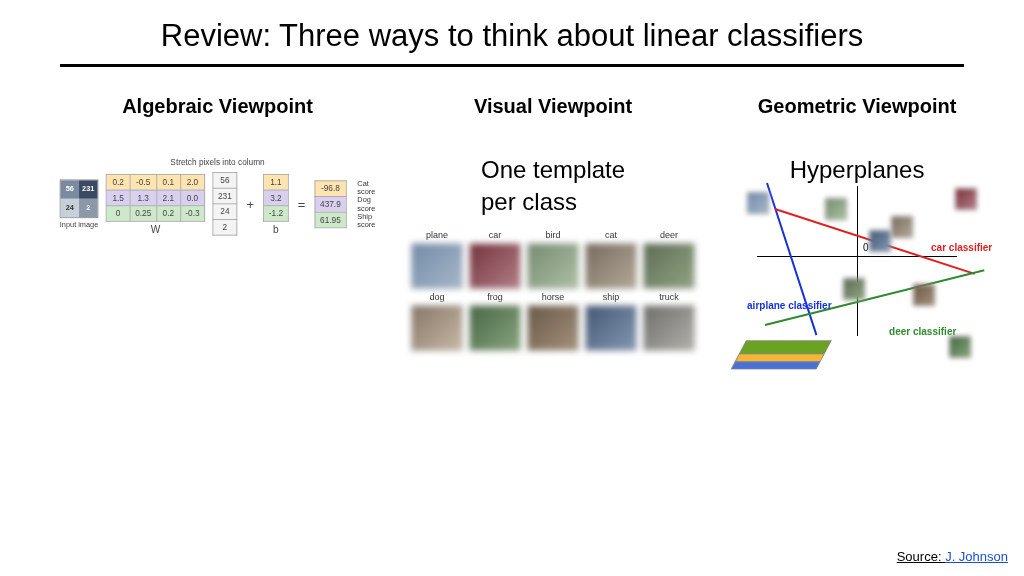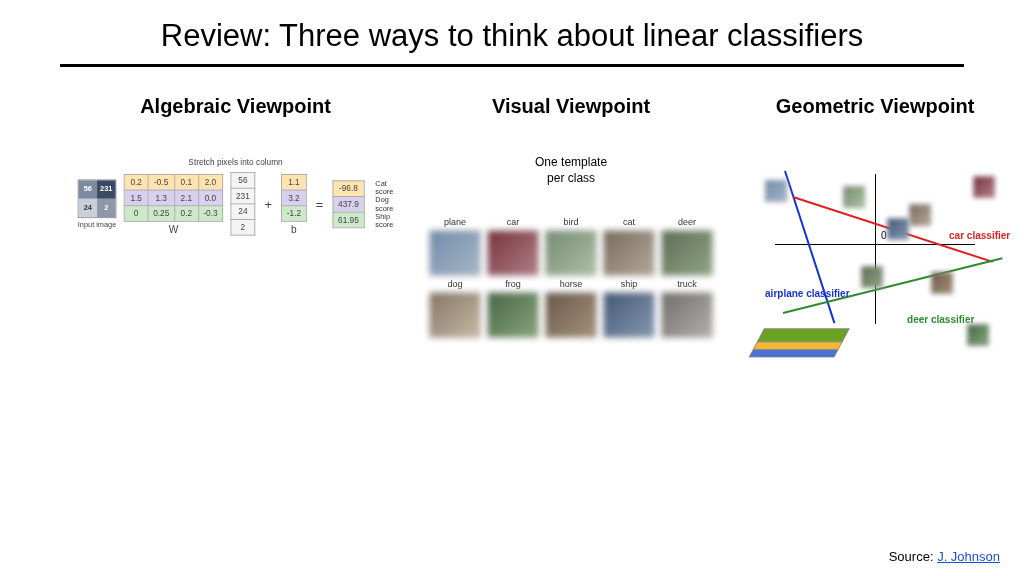--- a/index.html
+++ b/index.html
@@ -20,40 +20,38 @@
     border-radius: 21px;
   }
   .rule {
     border: none;
     border-top: 3px solid #000;
     margin: 0 60px 28px 60px;
   }
   .cols {
     display: flex;
     justify-content: space-between;
-    padding: 0 64px;
+    padding: 0 46px;
     gap: 22px;
   }
   .col {
     flex: 1;
     display: flex;
     flex-direction: column;
     align-items: center;
   }
   .col-head {
     font-size: 20px;
     font-weight: 700;
     margin-bottom: 36px;
     text-align: center;
   }
   .sub {
-    font-size: 12px;
-    text-align: center;
+    font-size: 24px;
     line-height: 1.35;
-    margin-bottom: 20px;
   }
   .formula {
     font-family: "Times New Roman", serif;
     font-style: italic;
     color: #7030a0;
     font-size: 24px;
     margin: 6px 0 28px 0;
     white-space: nowrap;
   }
   .formula .sub-idx { font-size: 14px; vertical-align: sub; font-style: italic; }
@@ -132,22 +130,23 @@
   }
   .stack {
     position:absolute; left:18px; top:148px; width:86px; height:54px;
     transform: skewX(-28deg) rotateX(40deg);
   }
   .stack div { position:absolute; width:100%; height:18px; border:1px solid #888; }
   .st1 { background:#6aa221; top:0; }
   .st2 { background:#f5b638; top:10px; }
   .st3 { background:#4a72d4; top:20px; }
   .source {
-    position:absolute; bottom:12px; right:24px;
+    position:absolute; bottom:12px; right:16px;
     font-size:13px;
+    text-decoration:underline;
   }
   .source a { color:#1a4fd4; text-decoration: underline; }
 </style>
 </head>
 <body>
 
 <h1 class="title">Review: Three ways to think about linear classifiers</h1>
 <hr class="rule">
 
 <div class="cols">
@@ -283,20 +282,21 @@
         <div class="tmpl" style="background:linear-gradient(135deg,#3f6a3c,#7fa971)"></div>
         <div class="tmpl" style="background:linear-gradient(135deg,#6e5842,#ab9070)"></div>
         <div class="tmpl" style="background:linear-gradient(135deg,#3d5a82,#7d98be)"></div>
         <div class="tmpl" style="background:linear-gradient(135deg,#6f6e6a,#b3b0a8)"></div>
       </div>
   </div>
 
   <div class="col">
     <div class="col-head">Geometric Viewpoint</div>
     <div class="sub" id="geo-sub">
+        <div>Hyperplanes</div>
       </div>
 
     <div class="geo">
       <div class="axis ax-h"></div>
       <div class="axis ax-v"></div>
       <span class="geo-lbl" style="left:146px;top:56px;color:#000;font-weight:400">0</span>
 
       <div class="line l-air" style="left:50px;top:-4px;width:160px;transform:rotate(72deg);"></div>
       <div class="line l-car" style="left:58px;top:22px;width:210px;transform:rotate(18deg);"></div>
       <div class="line l-deer" style="left:48px;top:138px;width:226px;transform:rotate(-14deg);"></div>

